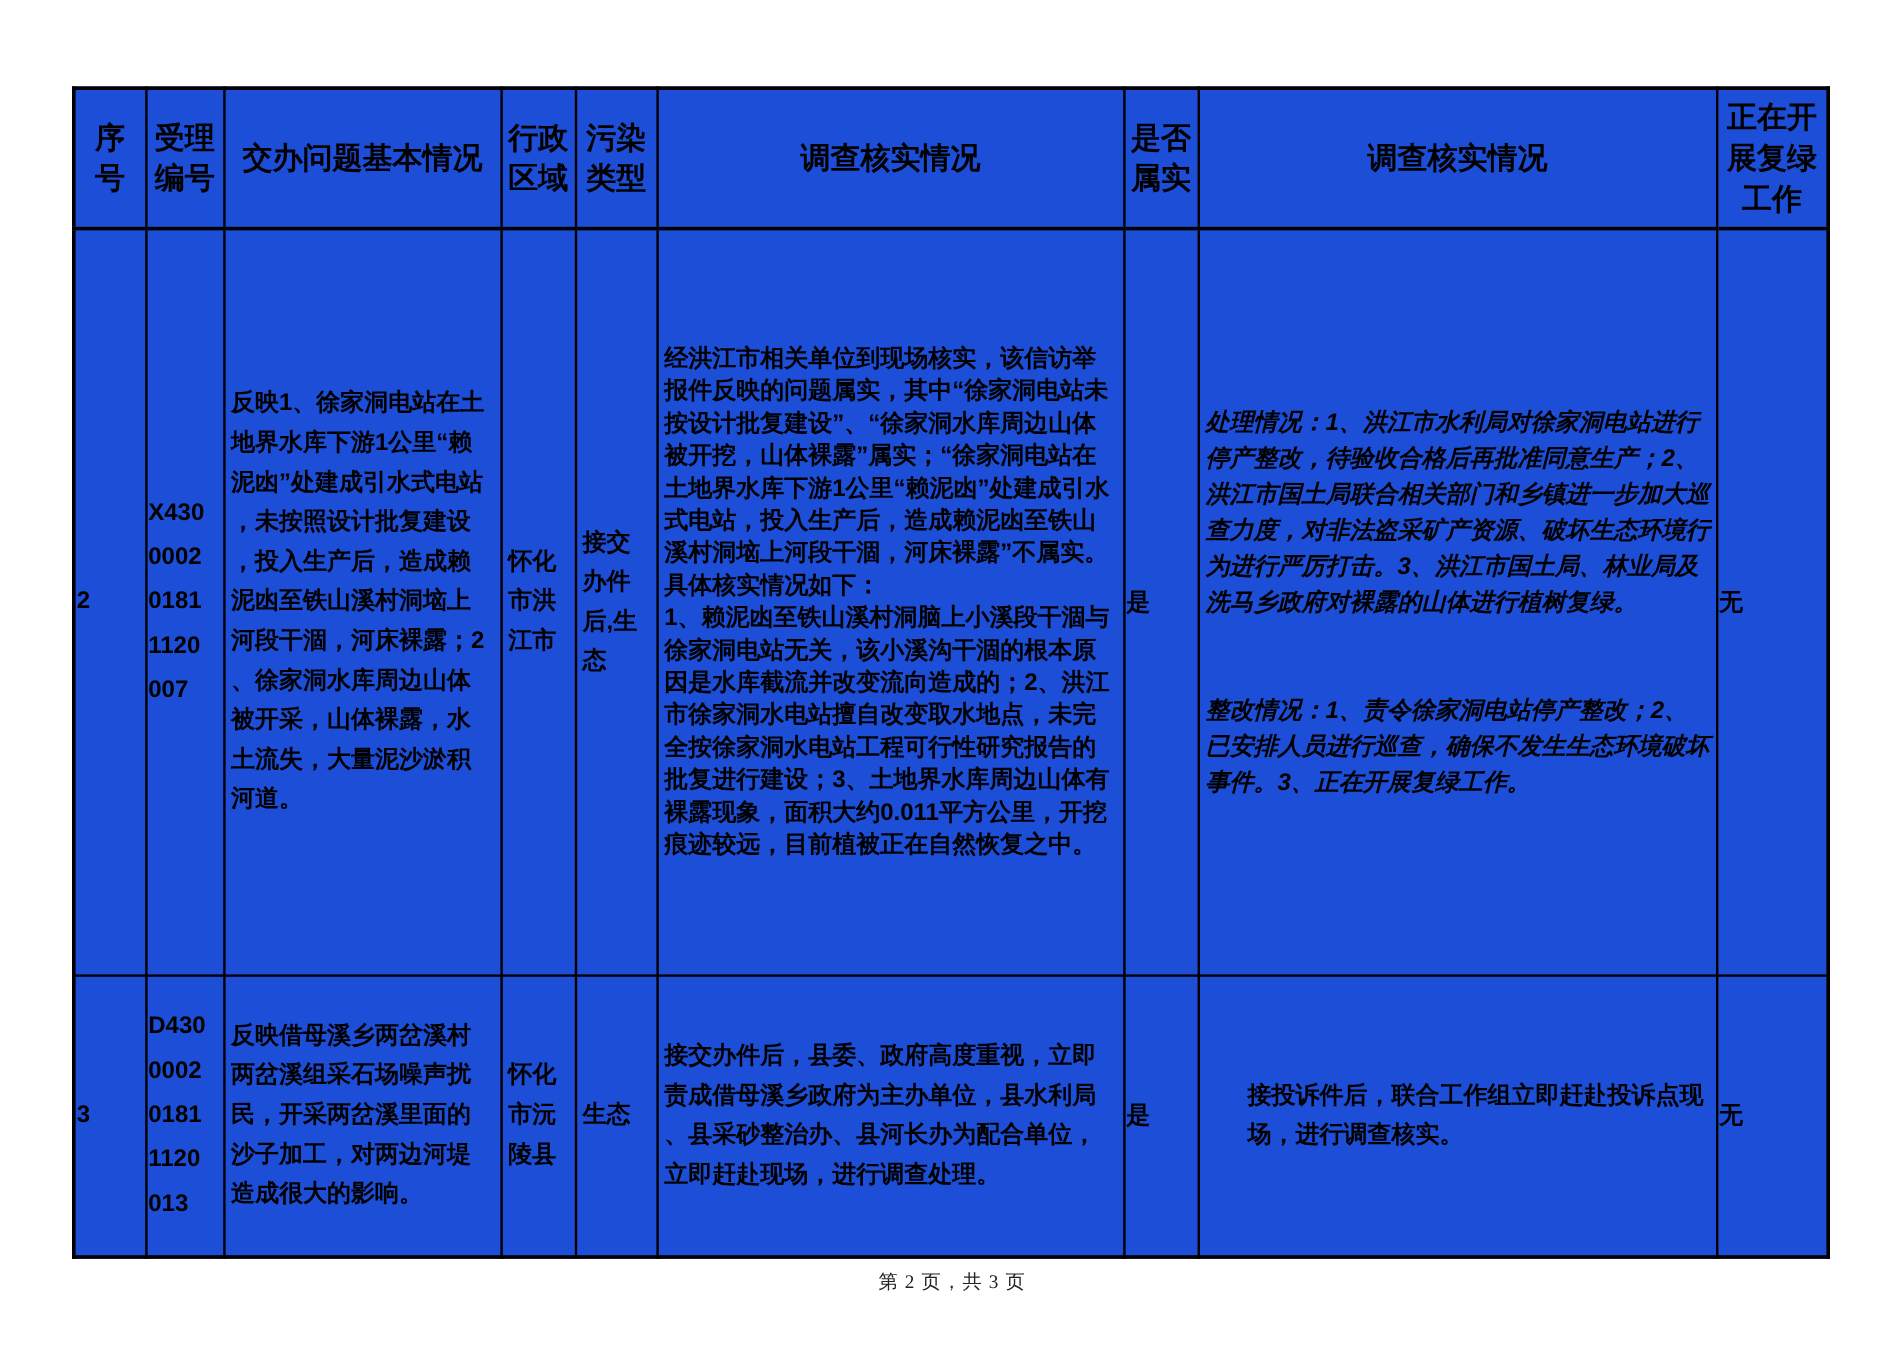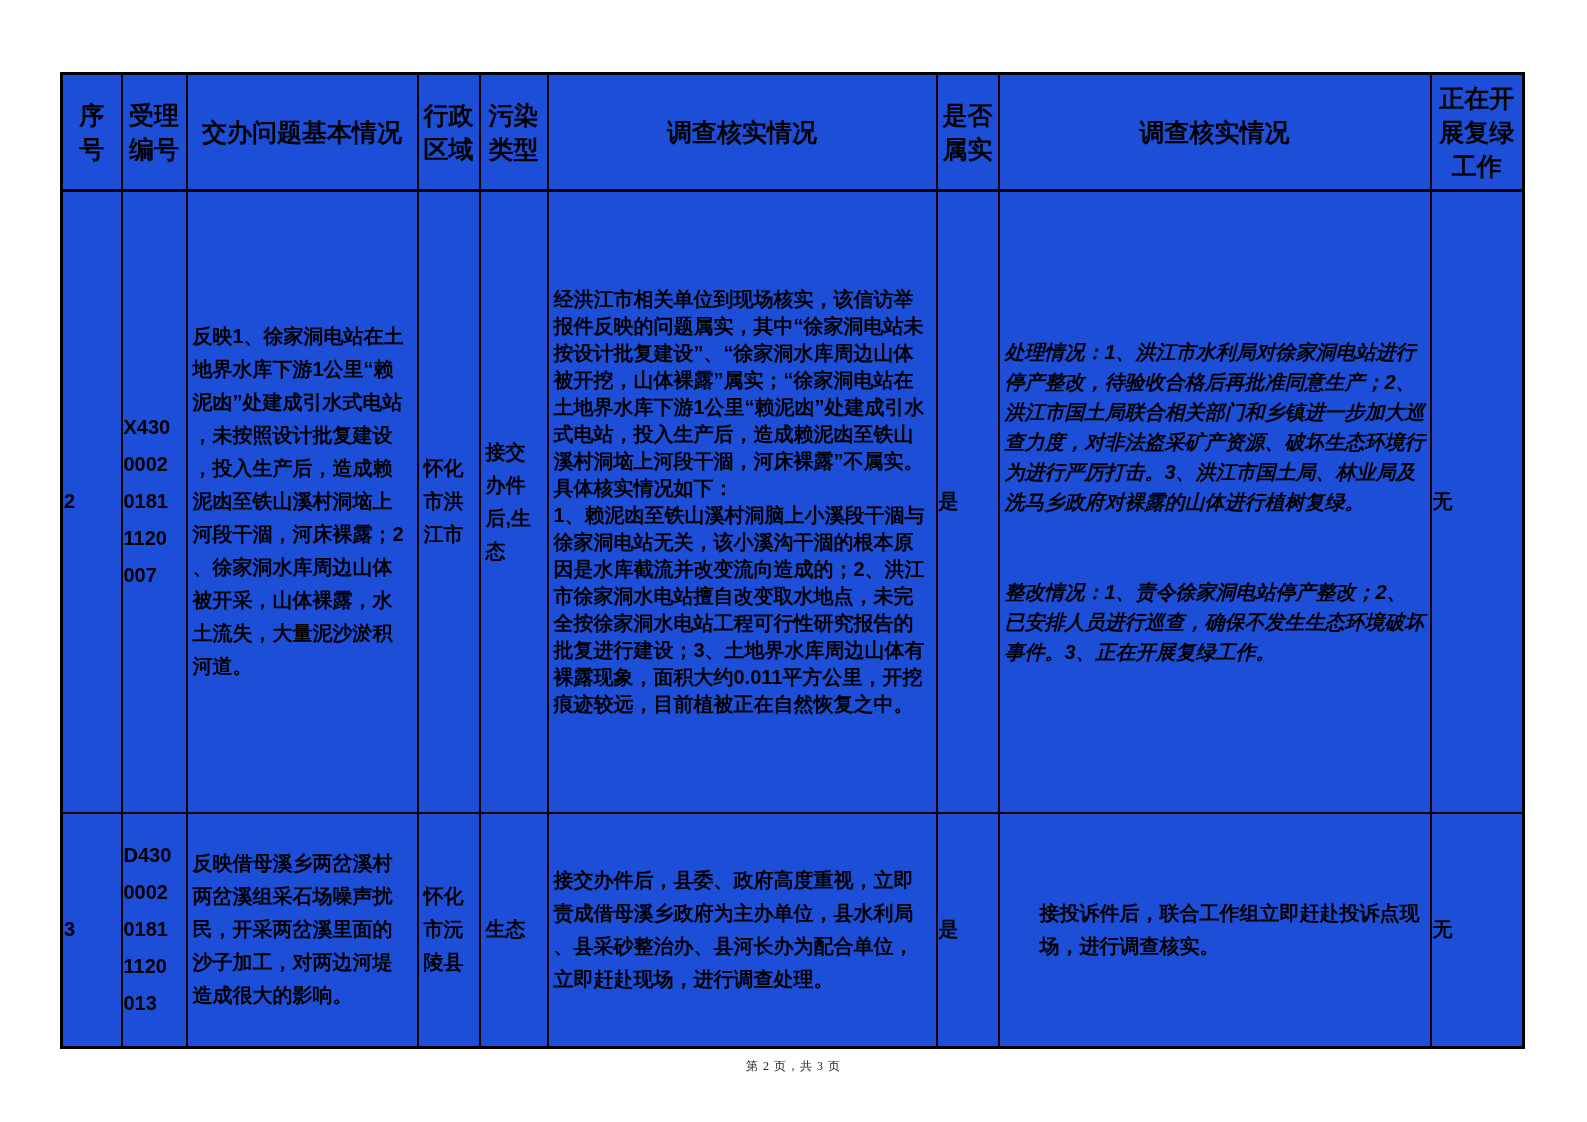--- a/index.html
+++ b/index.html
@@ -77,21 +77,21 @@
     line-break: anywhere;
   }
   .hlabel { font-weight: 900; }
   .page-footer {
     position: absolute;
     left: 0;
     top: 1058px;
     width: 1587px;
     text-align: center;
     font-family: "Liberation Serif", serif;
-    font-size: 12px;
+    font-size: 16px;
     font-weight: 400;
     color: #222;
     letter-spacing: 1px;
   }
 </style>
 </head>
 <body>
 
 <div class="sheet">
   <table class="report">

